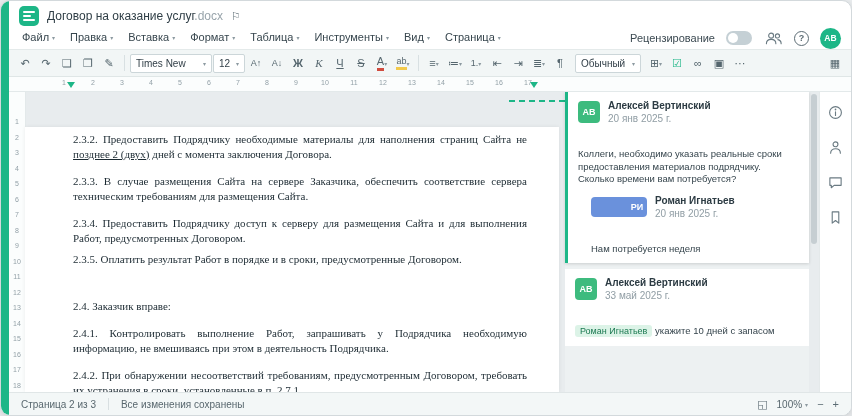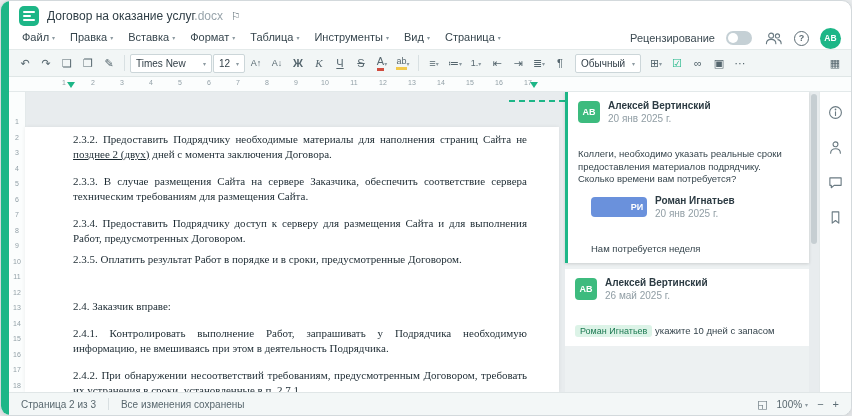--- a/index.html
+++ b/index.html
@@ -372,21 +372,21 @@
             </div>
             <div class="c-body" data-name="comment-text">Нам потребуется неделя</div>
           </div>
         </div>
 
         <div class="comment-card" data-name="comment-thread">
           <div class="c-head" data-name="comment-header">
             <span class="c-avatar green" data-name="avatar">АВ</span>
             <span>
               <div class="c-name" data-name="comment-author">Алексей Вертинский</div>
-              <div class="c-date" data-name="comment-date">26 май 2025 г.</div>
+              <div class="c-date" data-name="comment-date">33 май 2025 г.</div>
             </span>
           </div>
           <div class="c-body" data-name="comment-text">
             <span class="mention" data-name="mention-chip">Роман Игнатьев</span>
             <span>укажите 10 дней с запасом</span>
           </div>
         </div>
       </div>
 
       <div class="scrollbar" data-name="vertical-scrollbar">

